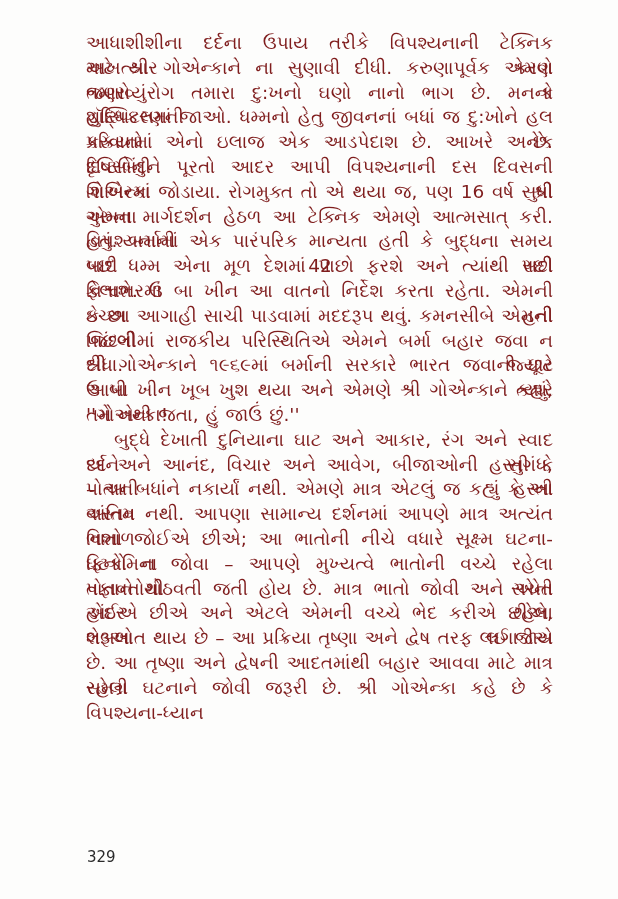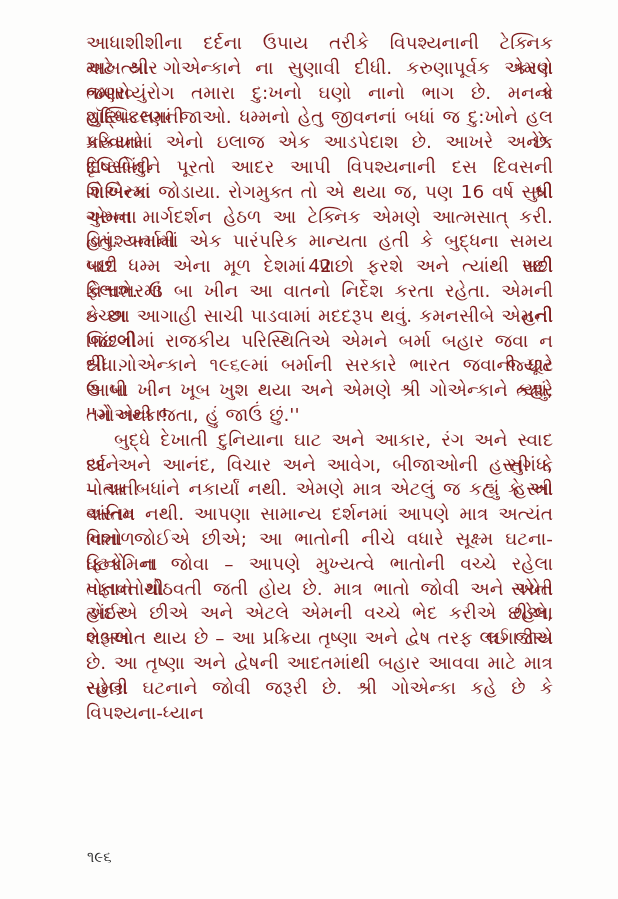--- a/index.html
+++ b/index.html
@@ -81,15 +81,15 @@
       <div class="line para-end">શરૂઆત થાય છે – આ પ્રક્રિયા તૃષ્ણા અને દ્વેષ તરફ લઈ જાય છે.</div>
     </section>
 
     <section class="para">
       <div class="line indent">આ તૃષ્ણા અને દ્વેષની આદતમાંથી બહાર આવવા માટે માત્ર સમગ્ર</div>
       <div class="line">રહેલી ઘટનાને જોવી જરૂરી છે. શ્રી ગોએન્કા કહે છે કે વિપશ્યના-ધ્યાન</div>
     </section>
 
   </div>
 
-  <div class="page-number">૧૯૬</div>
+  <div class="page-number">329</div>
 
 </main>
 
 </body></html>

